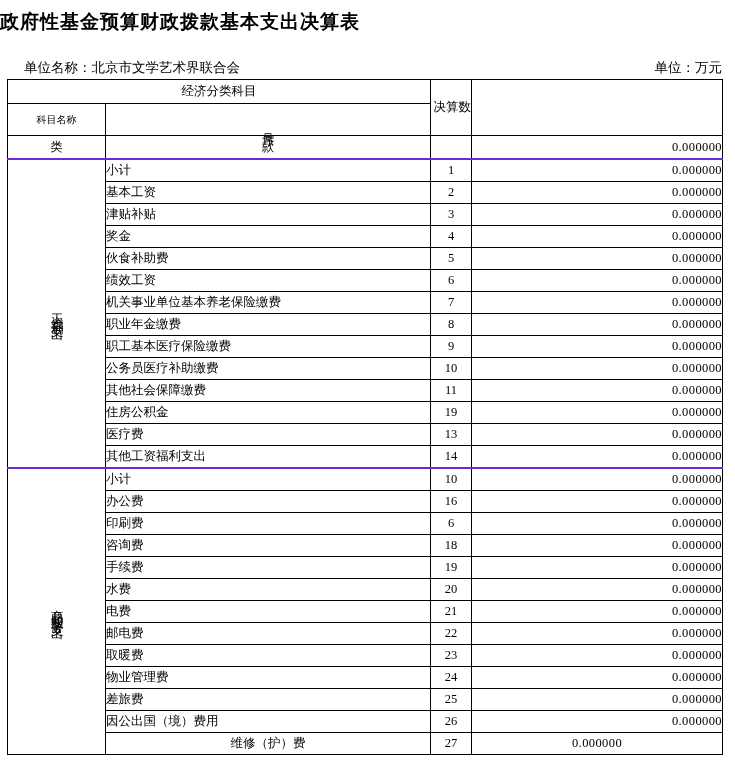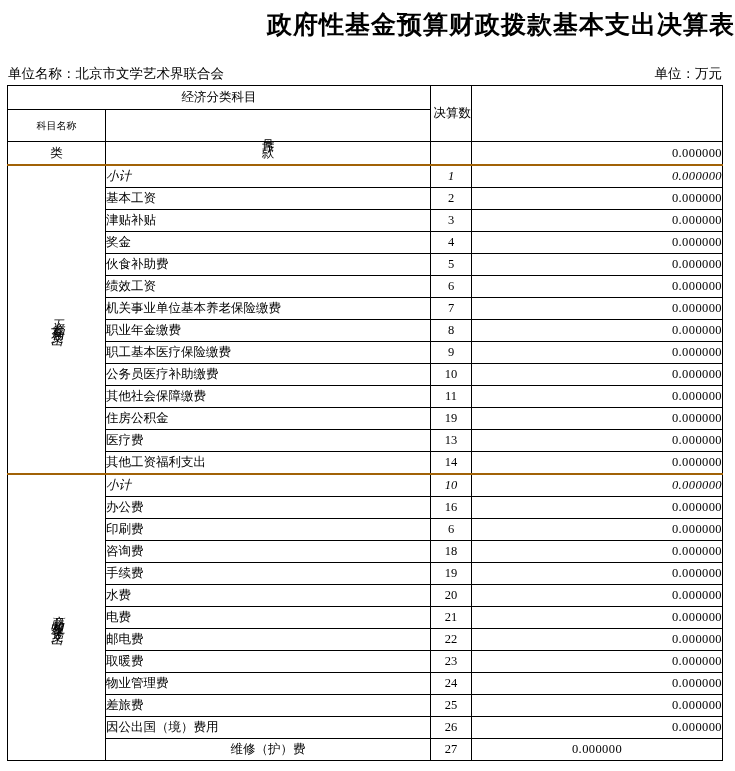--- a/index.html
+++ b/index.html
@@ -17,35 +17,35 @@
 
   .page {
     position: relative;
     width: 735px;
     height: 771px;
     box-sizing: border-box;
   }
 
   
   .doc-title {
-    text-align: right;
-    font-size: 25px;
+    text-align: left;
+    font-size: 19px;
     font-weight: bold;
     letter-spacing: 1px;
     line-height: 1;
     padding-top: 12px;
     font-family: "Liberation Sans", "DejaVu Sans", sans-serif;
   }
 
   
   .meta-row {
     display: flex;
     justify-content: space-between;
     align-items: flex-end;
-    margin: 30px 13px 3px 8px;
+    margin: 30px 13px 3px 24px;
     font-size: 13.5px;
     line-height: 1.1;
   }
   .meta-left, .meta-right {
     white-space: nowrap;
   }
 
   
   .table-wrap {
     margin: 0 13px 0 7px;
@@ -128,21 +128,21 @@
   .cell-group .vlabel {
     display: inline-block;
     writing-mode: vertical-rl;
     text-orientation: upright;
     letter-spacing: 3px;
     line-height: 1.25;
     font-size: 12.5px;
   }
 
   
-  tr.group-start > td { border-top: 2px solid #a16207; font-style: italic; }
+  tr.group-start > td { border-top: 2px solid #6d28d9; }
 
   
   table.fin { border: 1px solid #000; }
   .frame-left  { border-left-width: 2px; }
   .frame-right { border-right-width: 2px; }
   .frame-top   { border-top-width: 2px; }
   .frame-bottom{ border-bottom-width: 2px; text-align: center; }
 </style>
 </head>
 <body>

